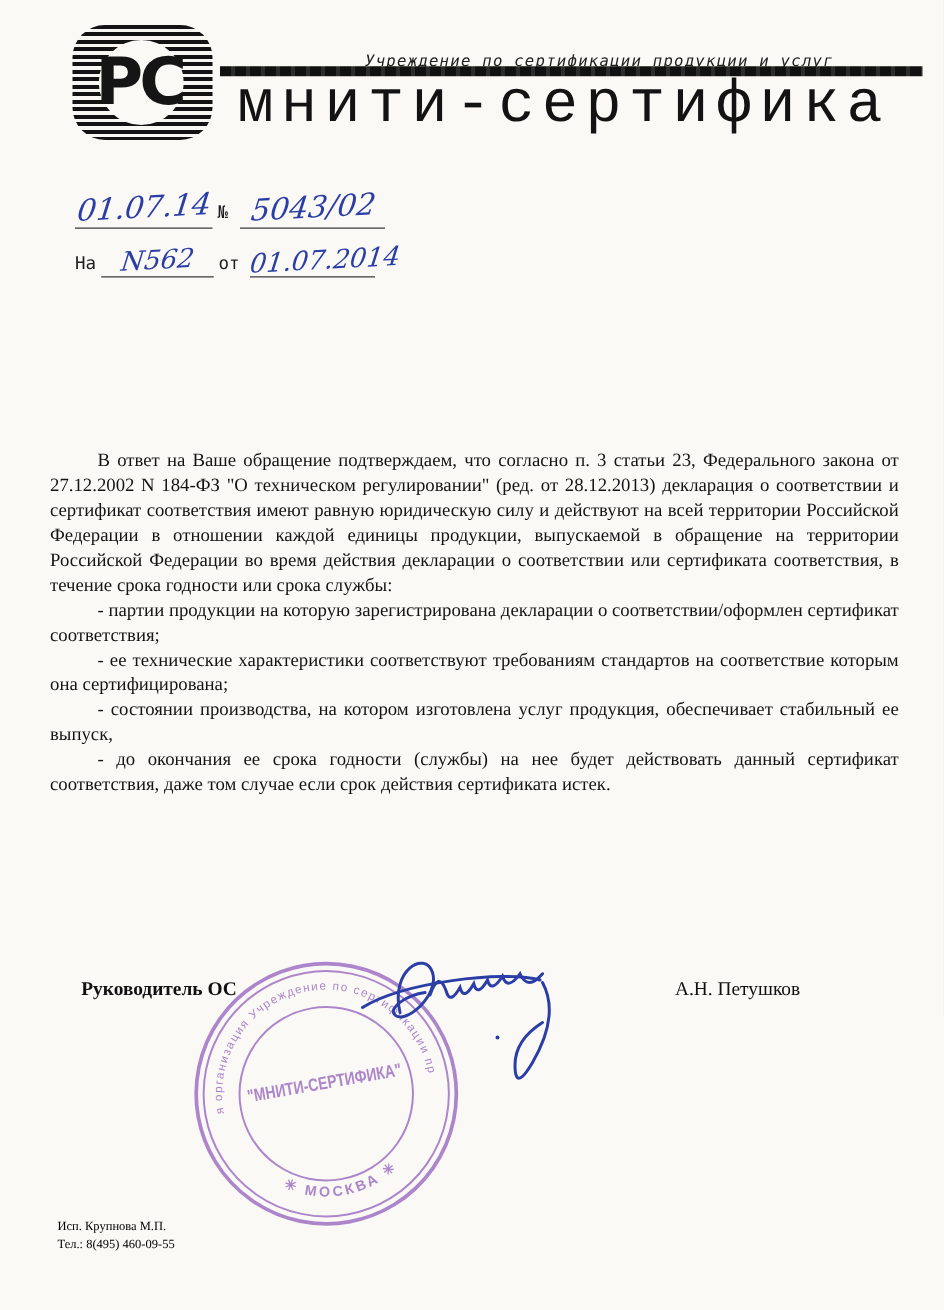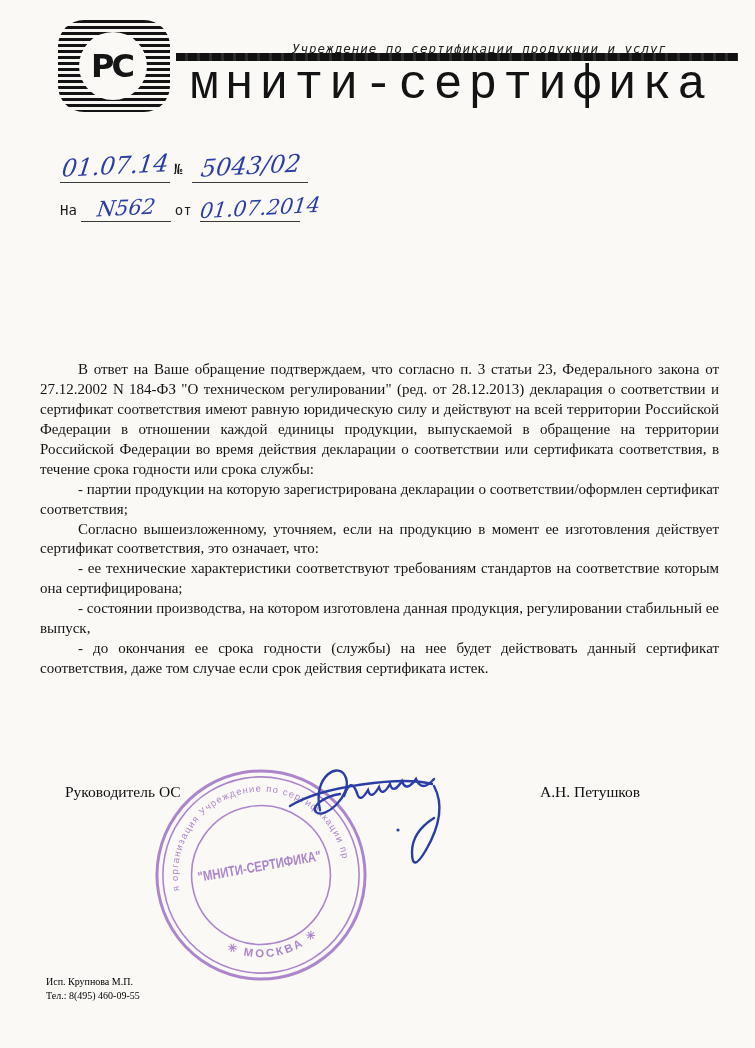--- a/index.html
+++ b/index.html
@@ -15,21 +15,21 @@
     border-radius:26px;
     background:repeating-linear-gradient(180deg,#131313 0 3px,#f7f6f3 3px 6px);
   }
   .logo-circle {
     position:absolute; left:21px; top:12px; width:68px; height:68px;
     background:#faf9f6; border-radius:50%;
     display:flex; align-items:center; justify-content:center;
   }
   .logo-letters {
     font-family:"DejaVu Sans", sans-serif; font-weight:bold;
-    font-size:32px; letter-spacing:-3px; color:#151515; padding-right:3px;
+    font-size:52px; letter-spacing:-3px; color:#151515; padding-right:3px;
   }
   .tagline {
     position:absolute; left:292px; top:41px;
     font-family:"DejaVu Sans Mono", monospace; font-style:italic;
     font-size:12.5px; letter-spacing:1px; color:#212121; white-space:nowrap;
   }
   .header-bar {
     position:absolute; left:176px; top:53px; width:562px; height:8px;
     background:repeating-linear-gradient(90deg,#111 0 9px,#2c2c2c 9px 12px);
   }
@@ -67,21 +67,21 @@
     font-weight:bold; font-size:15.5px; line-height:1.28; color:#101010;
     white-space:nowrap;
   }
   
   .body-text {
     position:absolute; left:40px; top:360px; width:679px;
     font-size:15px; line-height:1.33; text-align:justify; color:#141414;
   }
   .body-text p { margin:0; text-indent:38px; }
   
-  .sig-left  { position:absolute; left:65px;  top:783px; font-weight:normal; font-size:15.5px; color:#101010; }
+  .sig-left  { position:absolute; left:65px;  top:783px; font-weight:bold; font-size:15.5px; color:#101010; }
   .sig-right { position:absolute; left:540px; top:783px; font-weight:normal; font-size:15.5px; color:#101010; }
   
   .stamp {
     position:absolute; left:152px; top:766px; width:218px; height:218px;
     transform:rotate(-10deg); opacity:0.88;
   }
   .stamp text { fill:#a276c5; }
   .stamp .ring-arc { font-family:"Liberation Sans", sans-serif; font-size:9.5px; letter-spacing:1.2px; }
   .stamp .moscow   { font-family:"Liberation Sans", sans-serif; font-size:11.5px; font-weight:bold; letter-spacing:2.5px; }
   .stamp .center   { font-family:"Liberation Sans", sans-serif; font-size:14.5px; font-weight:bold; }
@@ -121,23 +121,22 @@
     <span class="mono-label">На</span>
     <span class="u-line u1"><span class="hand">N562</span></span>
     <span class="mono-label">от</span>
     <span class="u-line u2"><span class="hand">01.07.2014</span></span>
   </div>
 
 
   <div class="body-text">
     <p>В ответ на Ваше обращение подтверждаем, что согласно п. 3 статьи 23, Федерального закона от 27.12.2002 N 184-ФЗ "О техническом регулировании" (ред. от 28.12.2013) декларация о соответствии и сертификат соответствия имеют равную юридическую силу и действуют на всей территории Российской Федерации в отношении каждой единицы продукции, выпускаемой в обращение на территории Российской Федерации во время действия декларации о соответствии или сертификата соответствия, в течение срока годности или срока службы:</p>
     <p>- партии продукции на которую зарегистрирована декларации о соответствии/оформлен сертификат соответствия;</p>
-    <p>Согласно вышеизложенному, уточняем, если на продукцию в момент ее изготовления действует сертификат соответствия, это означает, что:</p>
     <p>- ее технические характеристики соответствуют требованиям стандартов на соответствие которым она сертифицирована;</p>
-    <p>- состоянии производства, на котором изготовлена данная продукция, регулировании стабильный ее выпуск,</p>
+    <p>- состоянии производства, на котором изготовлена услуг продукция, обеспечивает стабильный ее выпуск,</p>
     <p>- до окончания ее срока годности (службы) на нее будет действовать данный сертификат соответствия, даже том случае если срок действия сертификата истек.</p>
   </div>
 
   <div class="sig-left">Руководитель ОС</div>
   <div class="sig-right">А.Н. Петушков</div>
 
   <svg class="stamp" viewBox="0 0 220 220">
     <circle cx="110" cy="110" r="105" fill="none" stroke="#a276c5" stroke-width="3"></circle>
     <circle cx="110" cy="110" r="99" fill="none" stroke="#a276c5" stroke-width="1.6"></circle>
     <circle cx="110" cy="110" r="70" fill="none" stroke="#a276c5" stroke-width="1.6"></circle>

